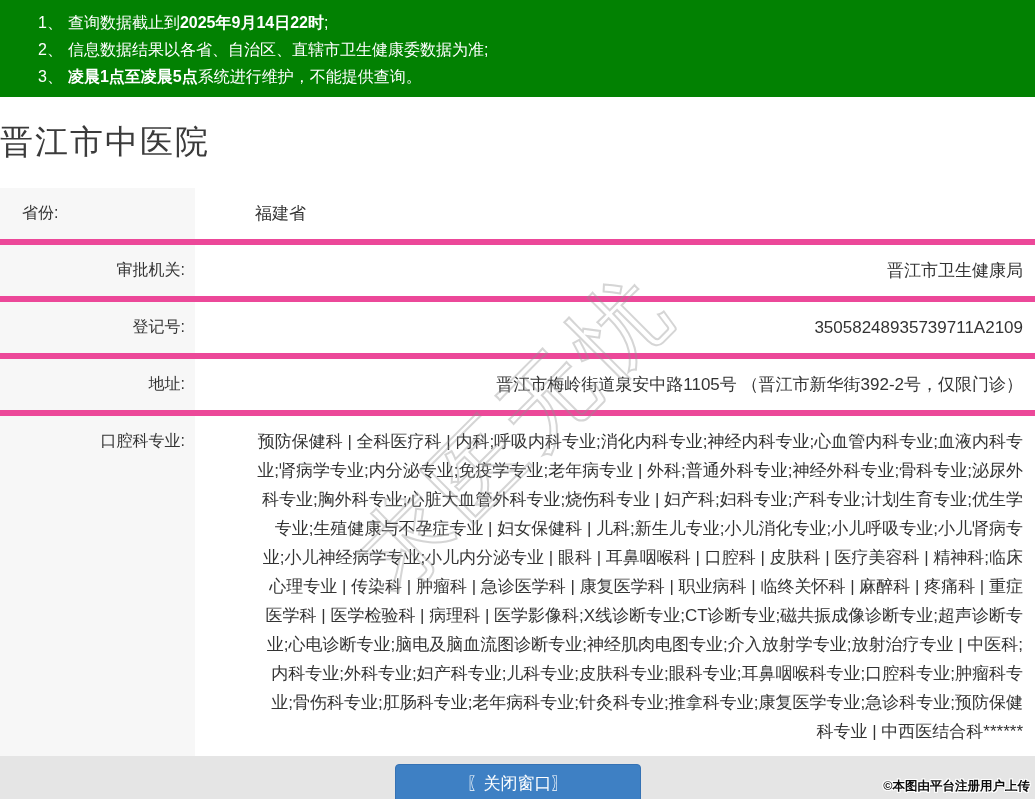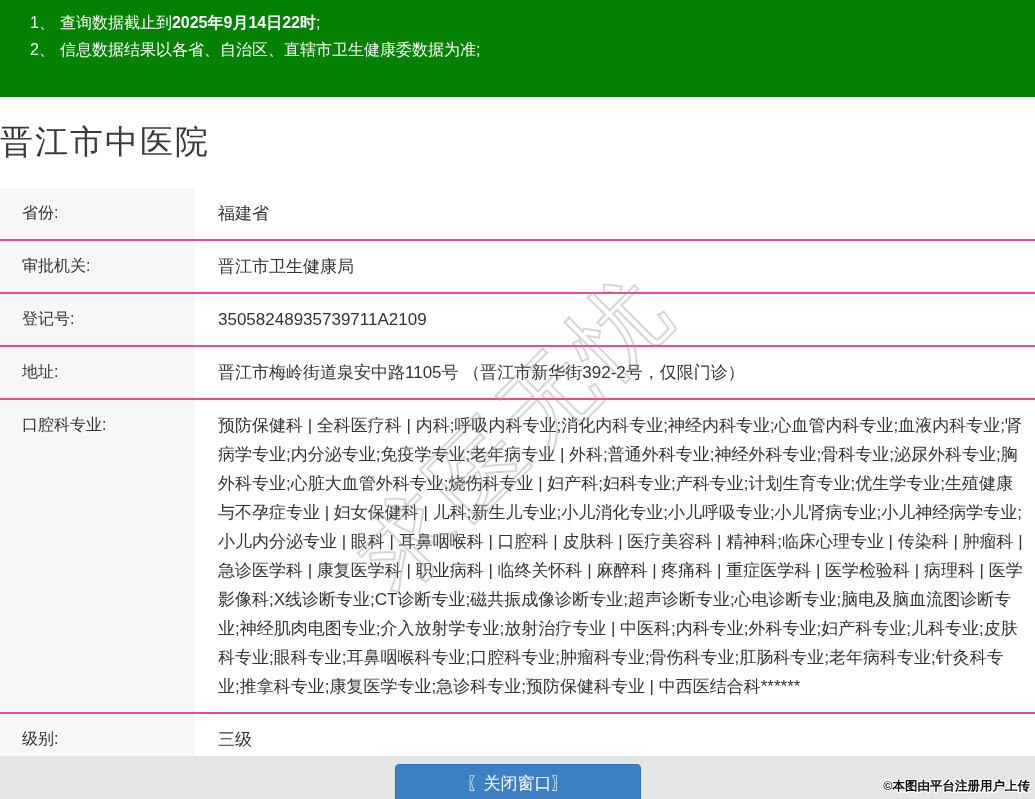--- a/index.html
+++ b/index.html
@@ -16,21 +16,21 @@
   }
 
   
   .notice-banner {
     position: absolute;
     top: 0; left: 0;
     width: 100%;
     height: 97px;
     background: #028102;
     color: #ffffff;
-    padding: 9px 20px 0 30px;
+    padding: 9px 20px 0 38px;
     font-size: 16px;
     line-height: 27px;
   }
   .notice-line { white-space: nowrap; }
   .notice-num { margin-right: 5px; }
   .notice-bold { font-weight: bold; }
 
   
   .title-wrap {
     position: absolute;
@@ -46,22 +46,22 @@
     color: #3b3b3b;
     letter-spacing: 2px;
   }
 
   
   .info-table {
     position: absolute;
     top: 188px; left: 0;
     width: 100%;
   }
-  .info-row { display: flex; }
-  .info-row + .info-row { border-top: 2px solid #ec4899; }
+  .info-row { display: flex; gap: 37px; }
+  .info-row + .info-row { border-top: 6px solid #ec4899; text-align: right; }
   .cell-label {
     width: 195px;
     flex: 0 0 195px;
     background: #f7f7f7;
     color: #333333;
     font-size: 16px;
     line-height: 24px;
     padding: 13px 10px 13px 22px;
   }
   .cell-value {
@@ -133,20 +133,23 @@
 
 <div id="screen">
 
   <div class="notice-banner">
     <div class="notice-line">
       <span class="notice-num">1、</span><span>查询数据截止到</span><span class="notice-bold">2025年9月14日22时</span><span>;</span>
     </div>
     <div class="notice-line">
       <span class="notice-num">2、</span><span>信息数据结果以各省、自治区、直辖市卫生健康委数据为准;</span><span class="notice-bold"></span><span></span>
     </div>
+    <div class="notice-line">
+      <span class="notice-num">3、</span><span></span><span class="notice-bold">凌晨1点至凌晨5点</span><span>系统进行维护，不能提供查询。</span>
+    </div>
   </div>
 
   <div class="title-wrap">
     <div class="page-title">晋江市中医院</div>
   </div>
 
   <div class="info-table">
     <div class="info-row">
       <div class="cell-label">省份:</div>
       <div class="cell-value">福建省</div>

